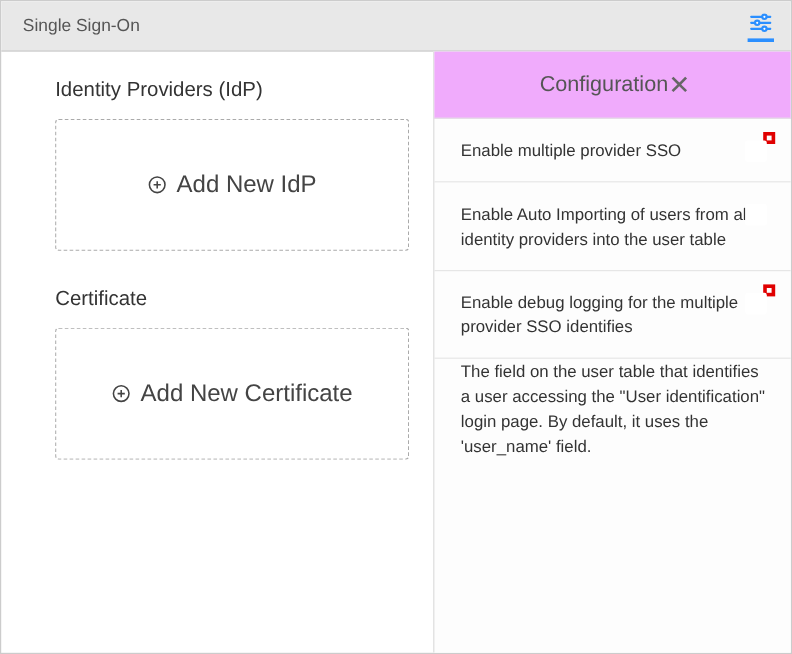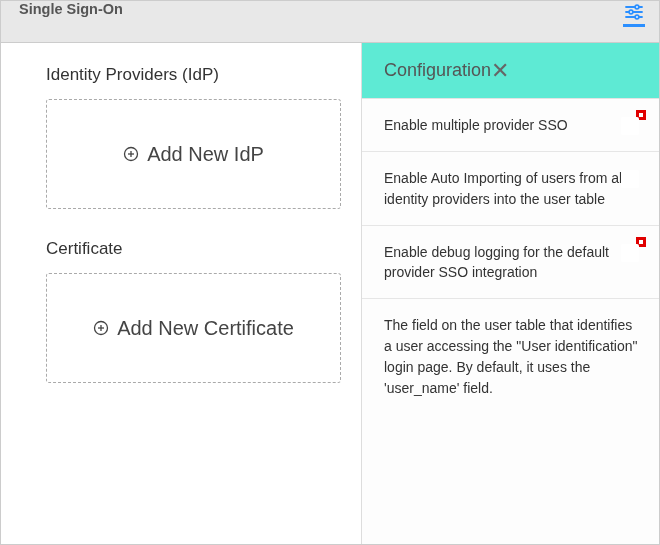--- a/index.html
+++ b/index.html
@@ -11,23 +11,23 @@
     width: 660px;
     height: 545px;
     overflow: hidden;
     border: 1px solid #ccc;
   }
   .header {
     background: #e8e8e8;
     border-bottom: 1px solid #ccc;
     height: 42px;
     display: flex;
+    align-items: center;
     justify-content: space-between;
     padding: 0 14px 0 18px;
-    font-weight: bold;
   }
   .header-title {
     font-size: 14.5px;
     color: #555;
   }
   .settings-icon {
     width: 22px;
     height: 26px;
     display: flex;
     align-items: center;
@@ -69,25 +69,25 @@
     display: inline-flex;
   }
   .right-pane {
     flex: 1;
     border-left: 1px solid #ddd;
     background: #fdfdfd;
     display: flex;
     flex-direction: column;
   }
   .config-header {
-    background: #5eead4;
+    background: #f0abfc;
     height: 56px;
     display: flex;
     align-items: center;
-    justify-content: flex-start;
+    justify-content: center;
     padding: 0 18px 0 22px;
     border-bottom: 1px solid #e3e3e3;
   }
   .config-title {
     font-size: 18px;
     color: #555;
     font-weight: 400;
   }
   .close-x {
     font-size: 22px;
@@ -129,21 +129,21 @@
     position: absolute;
     width: 18px;
     height: 18px;
     background: #fff;
     border-radius: 2px;
     top: 2px;
   }
   .toggle.on .knob { right: 2px; }
   .toggle.off .knob { right: 2px; }
   .config-desc-row {
-    padding: 16px 18px 4px 22px;
+    padding: 0 18px 4px 22px;
   }
   .config-desc {
     font-size: 14px;
     color: #333;
     line-height: 1.5;
   }
   .field-wrap {
     margin: 12px 18px 14px 18px;
     border: 3px solid #e00000;
   }
@@ -216,21 +216,21 @@
     </div>
 
     <div class="config-row">
       <span class="config-label">Enable Auto Importing of users from all identity providers into the user table</span>
       <span class="toggle-wrap">
         <span class="toggle off"><span class="knob"></span></span>
       </span>
     </div>
 
     <div class="config-row">
-      <span class="config-label">Enable debug logging for the default provider SSO integration</span>
+      <span class="config-label">Enable debug logging for the multiple provider SSO identifies</span>
       <span class="toggle-wrap hl">
         <span class="toggle on"><span class="knob"></span></span>
       </span>
     </div>
 
     <div class="config-desc-row">
       <div class="config-desc">The field on the user table that identifies a user accessing the "User identification" login page. By default, it uses the 'user_name' field.</div>
     </div>
   </div>
 

